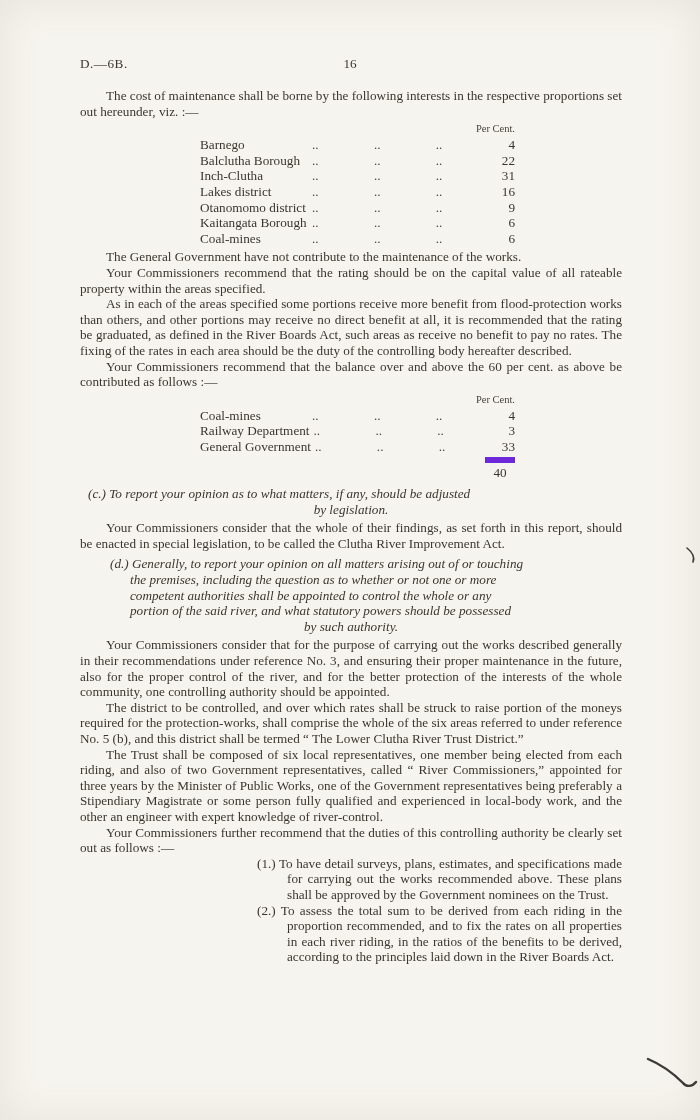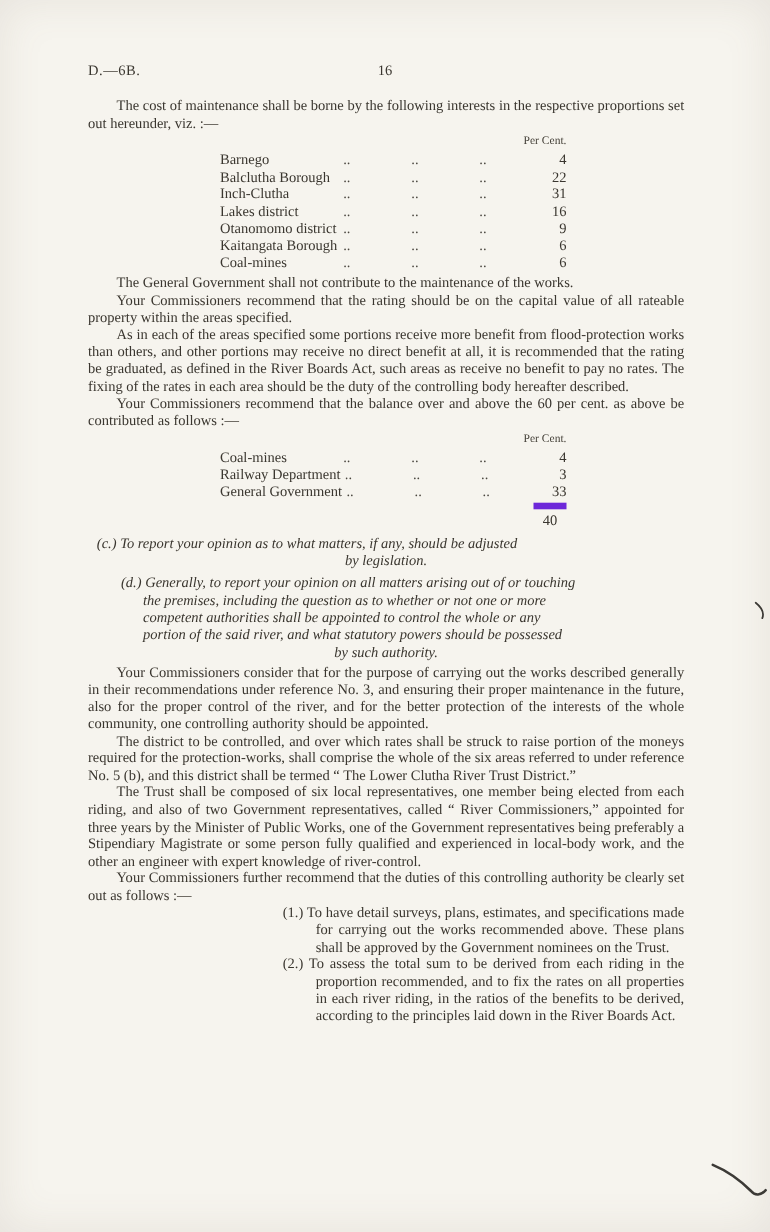--- a/index.html
+++ b/index.html
@@ -86,21 +86,21 @@
           <span class="dots">.. .. .. .. .. .. .. .. .. .. .. .. .. .. .. .. .. .. </span>
           <span class="tbl-value">6</span>
       </div>
       <div class="tbl-row">
         <span class="tbl-label">Coal-mines</span>
           <span class="dots">.. .. .. .. .. .. .. .. .. .. .. .. .. .. .. .. .. .. </span>
           <span class="tbl-value">6</span>
       </div>
     </div>
 
-    <p class="para">The General Government shall not contribute to the maintenance of the works.</p>
+    <p class="para">The General Government have not contribute to the maintenance of the works.</p>
     <p class="para">Your Commissioners recommend that the rating should be on the capital value of all rateable property within the areas specified.</p>
     <p class="para">As in each of the areas specified some portions receive more benefit from flood-protection works than others, and other portions may receive no direct benefit at all, it is recommended that the rating be graduated, as defined in the River Boards Act, such areas as receive no benefit to pay no rates.  The fixing of the rates in each area should be the duty of the controlling body hereafter described.</p>
     <p class="para">Your Commissioners recommend that the balance over and above the 60 per cent. as above be contributed as follows :—</p>
 
     <div class="tbl">
       <div class="tbl-head">Per Cent.</div>
       <div class="tbl-row">
         <span class="tbl-label">Coal-mines</span>
           <span class="dots">.. .. .. .. .. .. .. .. .. .. .. .. .. .. .. .. .. .. </span>
           <span class="tbl-value">4</span>
@@ -116,20 +116,21 @@
           <span class="tbl-value">33</span>
       </div>
       <div class="tbl-total">40</div>
     </div>
 
     <div class="italic-block">
       <div class="ital-first-c">(c.) To report your opinion as to what matters, if any, should be adjusted</div>
       <div class="ital-center">by legislation.</div>
     </div>
 
+    <p class="para">Your Commissioners consider that the whole of their findings, as set forth in this report, should be enacted in special legislation, to be called the Clutha River Improvement Act.</p>
 
     <div class="italic-block">
       <div class="ital-first-d">(d.) Generally, to report your opinion on all matters arising out of or touching</div>
       <div class="ital-cont-d">the premises, including the question as to whether or not one or more</div>
       <div class="ital-cont-d">competent authorities shall be appointed to control the whole or any</div>
       <div class="ital-cont-d">portion of the said river, and what statutory powers should be possessed</div>
       <div class="ital-center">by such authority.</div>
     </div>
 
     <p class="para">Your Commissioners consider that for the purpose of carrying out the works described generally in their recommendations under reference No. 3, and ensuring their proper maintenance in the future, also for the proper control of the river, and for the better protection of the interests of the whole community, one controlling authority should be appointed.</p>

